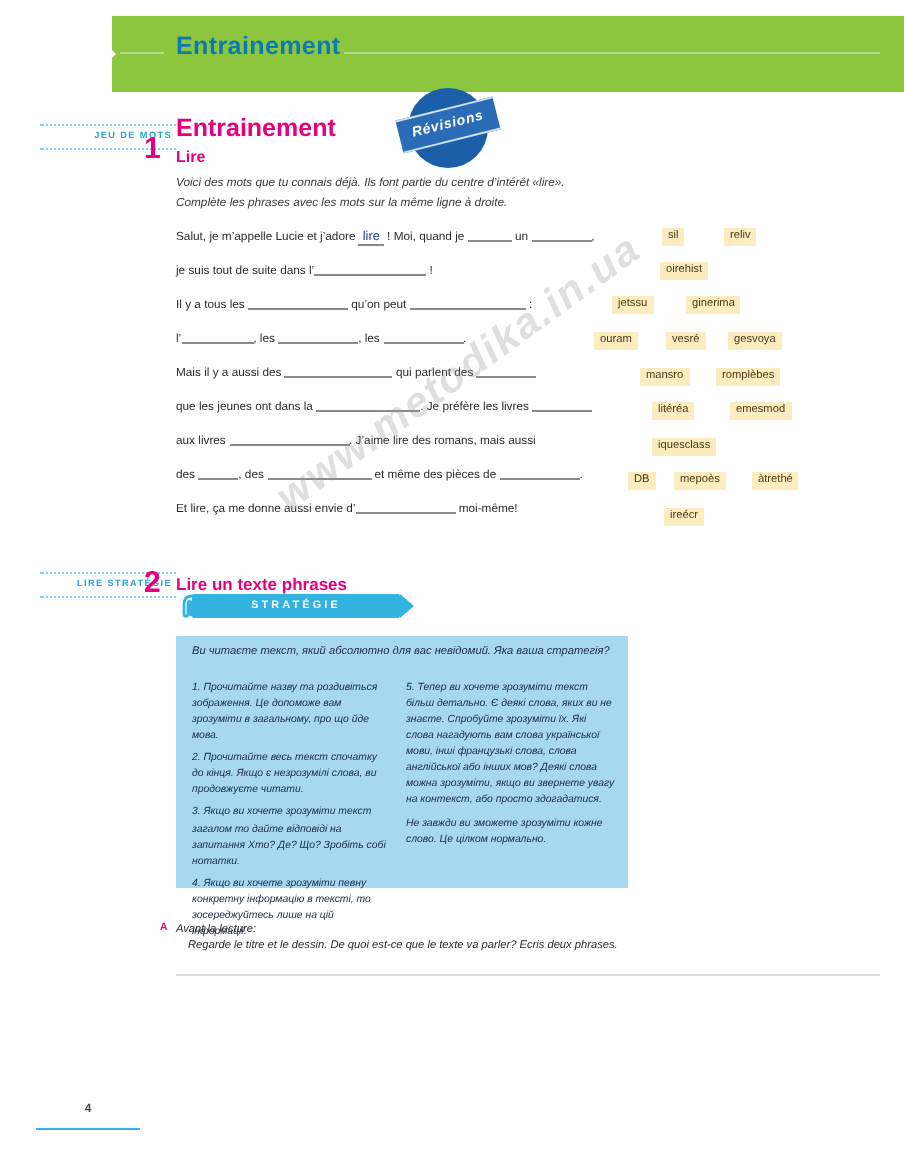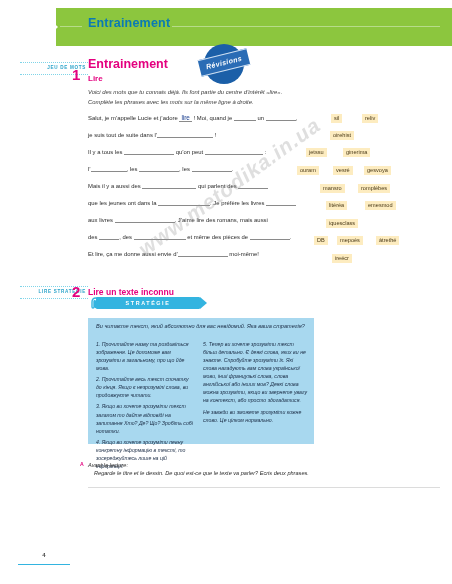--- a/index.html
+++ b/index.html
@@ -258,21 +258,21 @@
   </div>
 
 <div class="watermark">www.metodika.in.ua</div>
 
 <div class="margin-tab" style="top:286px;">
   <div class="dotline"></div>
   <div class="tab-label">LIRE STRATÉGIE</div>
   <div class="dotline"></div>
 </div>
 <div class="ex-num" style="left:72px;top:283px;">2</div>
-<div class="sub-title" style="left:88px;top:287px;font-size:8.5px;">Lire un texte inconnu</div>
+<div class="sub-title" style="left:88px;top:287px;font-size:8.5px;">Lire un texte phrases</div>
 
 <div class="strat-box"></div>
 <svg class="strat-clip" viewBox="0 0 12 14">
   <path d="M8 2 C5 2 4 4 4 6 L4 11 C4 12.5 6 12.5 6 11 L6 5.5 C6 4.5 7.4 4.5 7.4 5.5 L7.4 11.5" fill="none" stroke="#33b4e0" stroke-width="1.4" stroke-linecap="round"></path>
 </svg>
 <div class="strat-banner">
   <span>STRATÉGIE</span>
 </div>
 <div class="strat-lead">Ви читаєте текст, який абсолютно для вас невідомий. Яка ваша стратегія?</div>
 <div class="strat-col left" id="strat-left">

